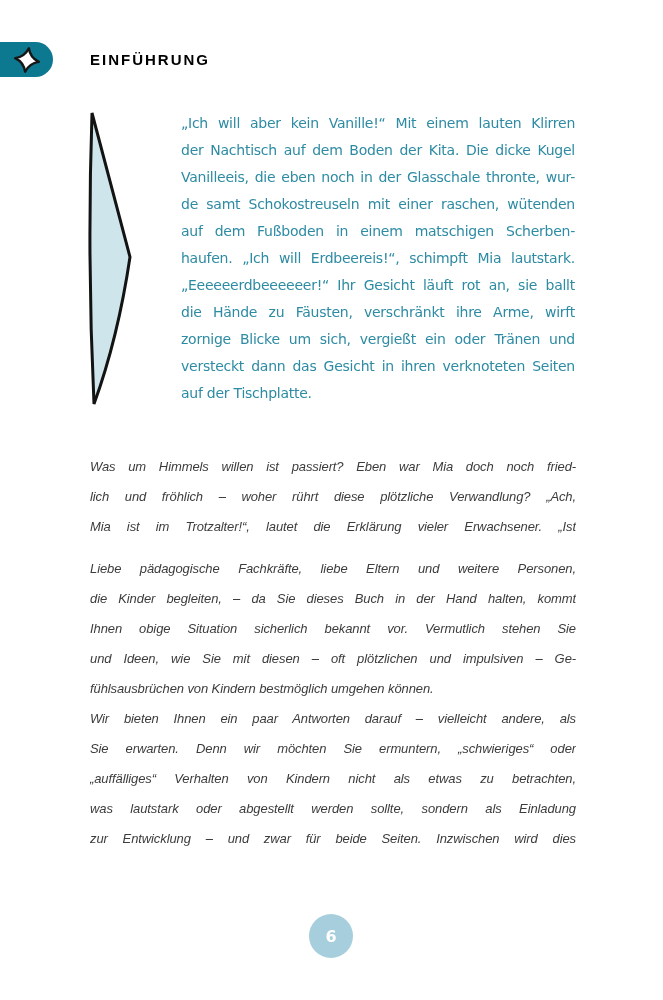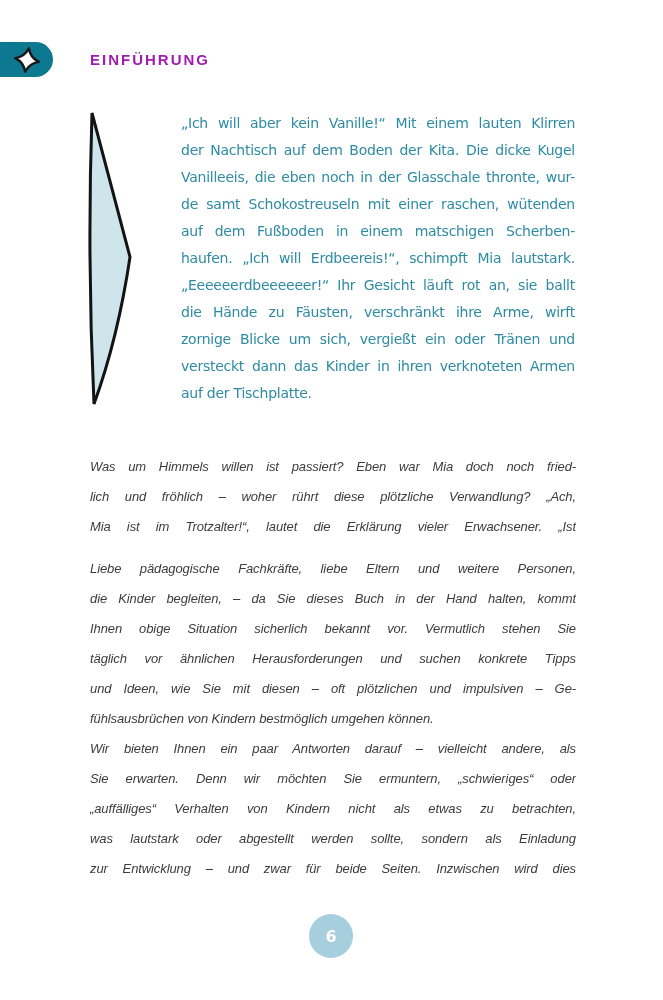--- a/index.html
+++ b/index.html
@@ -17,21 +17,21 @@
     width: 53px; height: 35px;
     background: #0d7991;
     border-radius: 0 17.5px 17.5px 0;
     display: flex; align-items: center; justify-content: center;
   }
   .badge svg { display: block; }
   .chapter-title {
     position: absolute; left: 90px; top: 51px;
     font-size: 15px; font-weight: bold;
     letter-spacing: 2px;
-    color: #a21caf;
+    color: #000000;
   }
 
   
   .quote {
     position: absolute; left: 85px; top: 110px; width: 490px;
     font-family: "DejaVu Sans", sans-serif;
     font-size: 14px; font-weight: 500;
     letter-spacing: -0.25px;
     color: #2d8ba3;
   }
@@ -97,35 +97,34 @@
   </div>
 <div class="line">„Ich will aber kein Vanille!“ Mit einem lauten Klirren landet</div>
     <div class="line">der Nachtisch auf dem Boden der Kita. Die dicke Kugel</div>
     <div class="line">Vanilleeis, die eben noch in der Glasschale thronte, wur-</div>
     <div class="line">de samt Schokostreuseln mit einer raschen, wütenden</div>
     <div class="line">auf dem Fußboden in einem matschigen Scherben-</div>
     <div class="line">haufen. „Ich will Erdbeereis!“, schimpft Mia lautstark.</div>
     <div class="line">„Eeeeeerdbeeeeeer!“ Ihr Gesicht läuft rot an, sie ballt</div>
     <div class="line">die Hände zu Fäusten, verschränkt ihre Arme, wirft</div>
     <div class="line">zornige Blicke um sich, vergießt ein oder Tränen und</div>
-    <div class="line">versteckt dann das Kinder in ihren verknoteten Armen</div>
+    <div class="line">versteckt dann das Gesicht in ihren verknoteten Seiten</div>
     <div class="line ragged">auf der Tischplatte.</div>
   </div>
 
 <div class="body-text">
   <div class="para gap-after">
       <div class="line">Was um Himmels willen ist passiert? Eben war Mia doch noch fried-</div>
       <div class="line">lich und fröhlich – woher rührt diese plötzliche Verwandlung? „Ach,</div>
       <div class="line">Mia ist im Trotzalter!“, lautet die Erklärung vieler Erwachsener. „Ist</div>
     </div>
   <div class="para">
       <div class="line">Liebe pädagogische Fachkräfte, liebe Eltern und weitere Personen,</div>
       <div class="line">die Kinder begleiten, – da Sie dieses Buch in der Hand halten, kommt</div>
       <div class="line">Ihnen obige Situation sicherlich bekannt vor. Vermutlich stehen Sie</div>
-      <div class="line">täglich vor ähnlichen Herausforderungen und suchen konkrete Tipps</div>
       <div class="line">und Ideen, wie Sie mit diesen – oft plötzlichen und impulsiven – Ge-</div>
       <div class="line ragged">fühlsausbrüchen von Kindern bestmöglich umgehen können.</div>
     </div>
   <div class="para">
       <div class="line">Wir bieten Ihnen ein paar Antworten darauf – vielleicht andere, als</div>
       <div class="line">Sie erwarten. Denn wir möchten Sie ermuntern, „schwieriges“ oder</div>
       <div class="line">„auffälliges“ Verhalten von Kindern nicht als etwas zu betrachten,</div>
       <div class="line">was lautstark oder abgestellt werden sollte, sondern als Einladung</div>
       <div class="line">zur Entwicklung – und zwar für beide Seiten. Inzwischen wird dies</div>
     </div>

